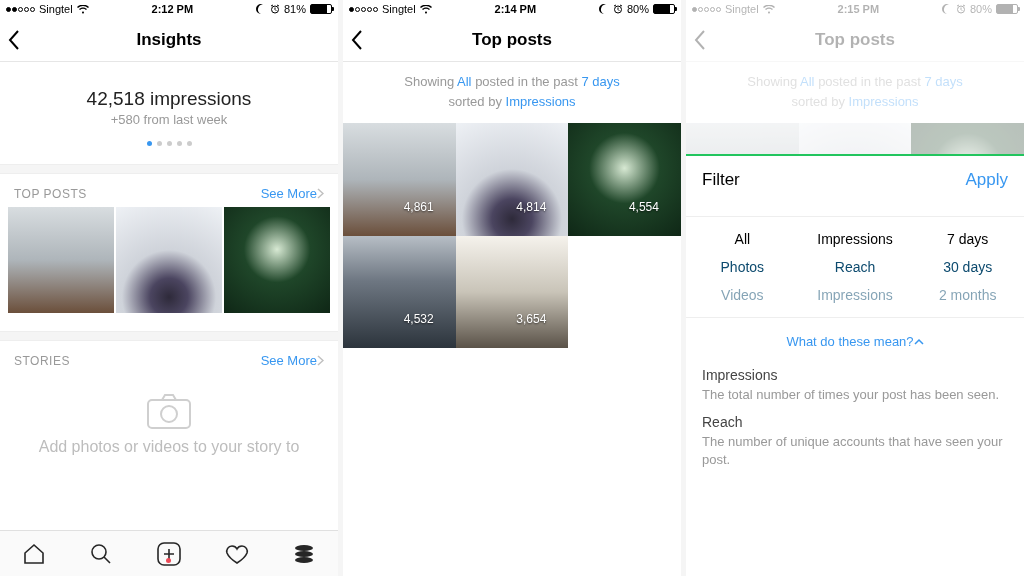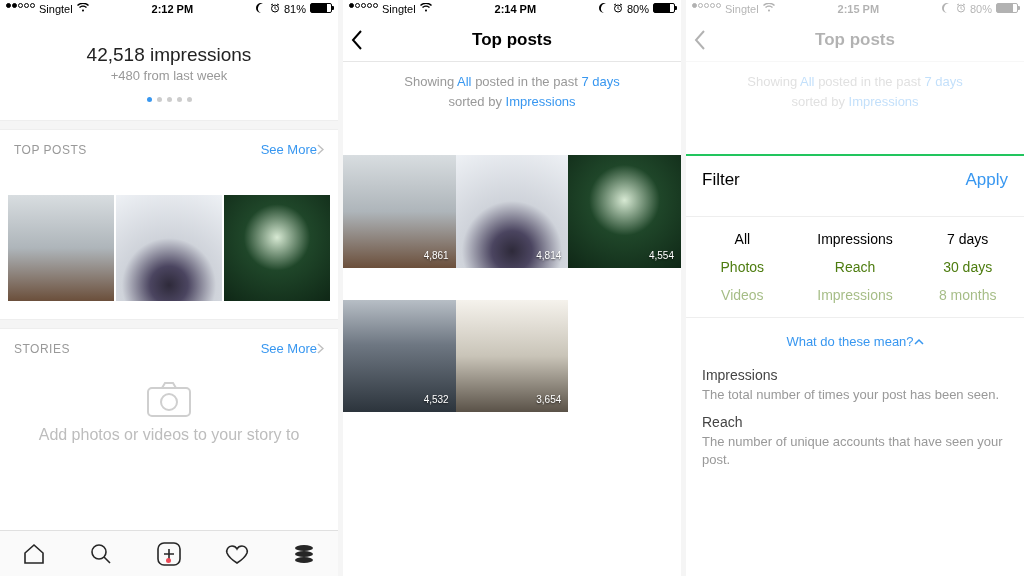--- a/index.html
+++ b/index.html
@@ -24,21 +24,21 @@
   .statusbar {
     height: 18px;
     display: flex;
     align-items: center;
     justify-content: space-between;
     padding: 0 6px;
     font-size: 11px;
     background: #fff;
   }
   .statusbar.dim { opacity: 0.55; }
-  .sb-left, .sb-right { display: flex; align-items: flex-start; gap: 4px; }
+  .sb-left, .sb-right { display: flex; align-items: center; gap: 4px; }
   .sb-center { font-weight: 600; }
   .dots { display: flex; gap: 1px; }
   .dots span { width:5px; height:5px; border-radius:50%; border:1px solid #000; }
   .dots span.fill { background:#000; }
   .wifi { width:12px; height:9px; }
   .battery {
     width: 22px; height: 10px; border:1px solid #000; border-radius:2px; position:relative;
   }
   .battery::after { content:""; position:absolute; right:-3px; top:2px; width:2px; height:4px; background:#000; border-radius:0 1px 1px 0;}
   .battery i { display:block; height:100%; background:#000; width:80%; }
@@ -64,21 +64,21 @@
   }
   .see-more { color:#3897f0; font-size:13px; letter-spacing:0; display:flex; align-items:center; }
   .see-more svg { width:7px; height:11px; }
   .impressions-block { text-align:center; padding: 26px 10px 12px; }
   .imp-main { font-size:19px; color:#222; }
   .imp-sub { font-size:13px; color:#999; margin-top:2px; }
   .pager { display:flex; gap:5px; justify-content:center; margin:14px 0 6px;}
   .pager span { width:5px; height:5px; border-radius:50%; background:#ccc; }
   .pager span.active { background:#3897f0; }
   .thumb-row { display:flex; padding:0 8px 18px; gap:2px; }
-  .thumb { flex:1; aspect-ratio:1/1; position:relative; display:flex; align-items:flex-end; justify-content:flex-end; color:#fff; font-size:10px; padding:7px;margin-top:32px; }
+  .thumb { flex:1; aspect-ratio:1/1; position:relative; display:flex; align-items:flex-end; justify-content:flex-end; color:#fff; font-size:12px; padding:22px; }
   .thumb.bridge { background: linear-gradient(180deg,#d8dde0 0%, #aeb5ba 50%, #6b4f3b 100%); }
   .thumb.mountain { background: radial-gradient(circle at 50% 85%, #2e2a3a 0%, #4b4560 18%, #cfd3da 45%, #eef1f5 100%); }
   .thumb.forest { background: radial-gradient(circle at 50% 40%, #d7e9d3 0%, #1f4629 40%, #0f2716 100%); }
   .thumb.city { background: linear-gradient(180deg,#b7bec5 0%, #6e7782 40%, #2c343c 100%); }
   .thumb.room { background: linear-gradient(180deg,#f5f2ec 0%, #c9c4b8 50%, #5a5248 100%); }
   .thumb .count { text-shadow: 0 1px 2px rgba(0,0,0,0.6); }
   .stories-empty { text-align:center; color:#bdbdbd; padding: 14px 28px; }
   .camera-icon { width:46px; height:38px; margin: 4px auto 8px; display:block;}
   .tabbar {
     margin-top:auto;
@@ -109,21 +109,21 @@
     display:flex; justify-content:space-between; align-items:center;
     padding:14px 16px;
     font-size:17px;
   }
   .filter-head .apply { color:#3897f0; }
   .pickers {
     display:flex; border-top:1px solid #eee; border-bottom:1px solid #eee;
     padding: 0; margin-top:12px;
   }
   .picker { flex:1; text-align:center; font-size:14px; padding:8px 0; }
-  .picker .row { padding:6px 0; color:#4d7c0f; }
+  .picker .row { padding:6px 0; color:#0c4a6e; }
   .picker .row.sel { color:#000; }
   .help-link { text-align:center; color:#3897f0; font-size:13px; padding:16px 0 10px; display:flex; align-items:center; justify-content:center; }
   .help-link svg { width:10px; height:7px; }
   .glossary { padding: 0 16px; font-size:13px; color:#999; }
   .glossary h4 { color:#444; font-size:14px; font-weight:500; margin:8px 0 3px; }
   .glossary p { line-height:1.4; margin-bottom:10px; }
   .divider { height:10px; background:#f5f5f5; border-top:1px solid #eee; border-bottom:1px solid #eee;}
 </style>
 </head>
 <body>
@@ -152,24 +152,32 @@
           <circle cx="5" cy="5.5" r="3.5" fill="none" stroke="#000"></circle>
           <path d="M5 3.5v2l1.3 1.3M1 2l2-1M9 2L7 1" stroke="#000" fill="none"></path>
         </svg>
       <span>81%</span>
       <span class="battery">
           <i style="width:81%"></i>
         </span>
     </div>
   </div>
 
+  <div class="navbar">
+    <div class="back">
+      <svg class="chev" viewBox="0 0 12 20">
+          <path d="M10 1L2 10l8 9" stroke="#000" stroke-width="2" fill="none"></path>
+        </svg>
+    </div>
+    <span>Insights</span>
+  </div>
 
   <div class="impressions-block">
     <div class="imp-main">42,518 impressions</div>
-    <div class="imp-sub">+480 from last week</div>
+    <div class="imp-sub">+580 from last week</div>
     <div class="pager">
       <span class="active"></span>
         <span></span>
         <span></span>
         <span></span>
         <span></span>
     </div>
   </div>
   <div class="divider"></div>
 
@@ -376,21 +384,21 @@
         <div class="row" style="opacity:.5">Videos</div>
       </div>
       <div class="picker">
         <div class="row sel">Impressions</div>
         <div class="row">Reach</div>
         <div class="row" style="opacity:.5">Impressions</div>
       </div>
       <div class="picker">
         <div class="row sel">7 days</div>
         <div class="row">30 days</div>
-        <div class="row" style="opacity:.5">8 months</div>
+        <div class="row" style="opacity:.5">2 months</div>
       </div>
     </div>
 
     <div class="help-link">
       <span>What do these mean?</span>
       <svg viewBox="0 0 10 7">
           <path d="M1 6l4-4 4 4" stroke="#3897f0" stroke-width="1.5" fill="none"></path>
         </svg>
     </div>
 

